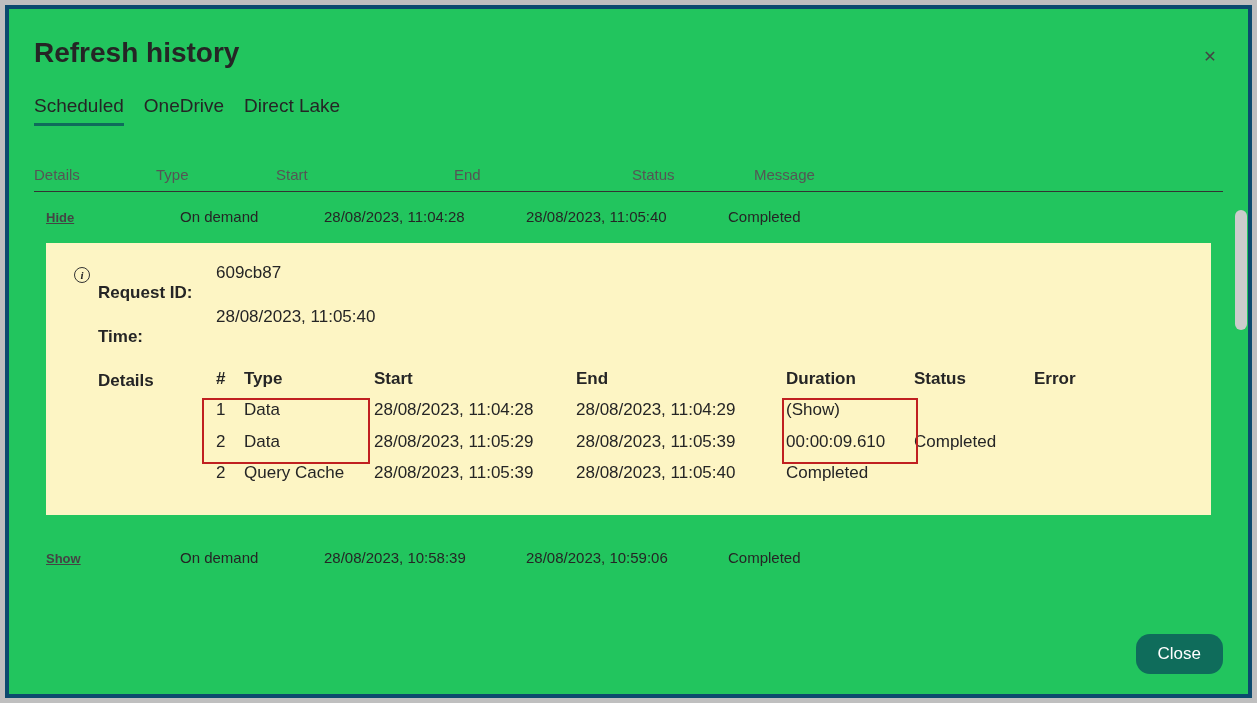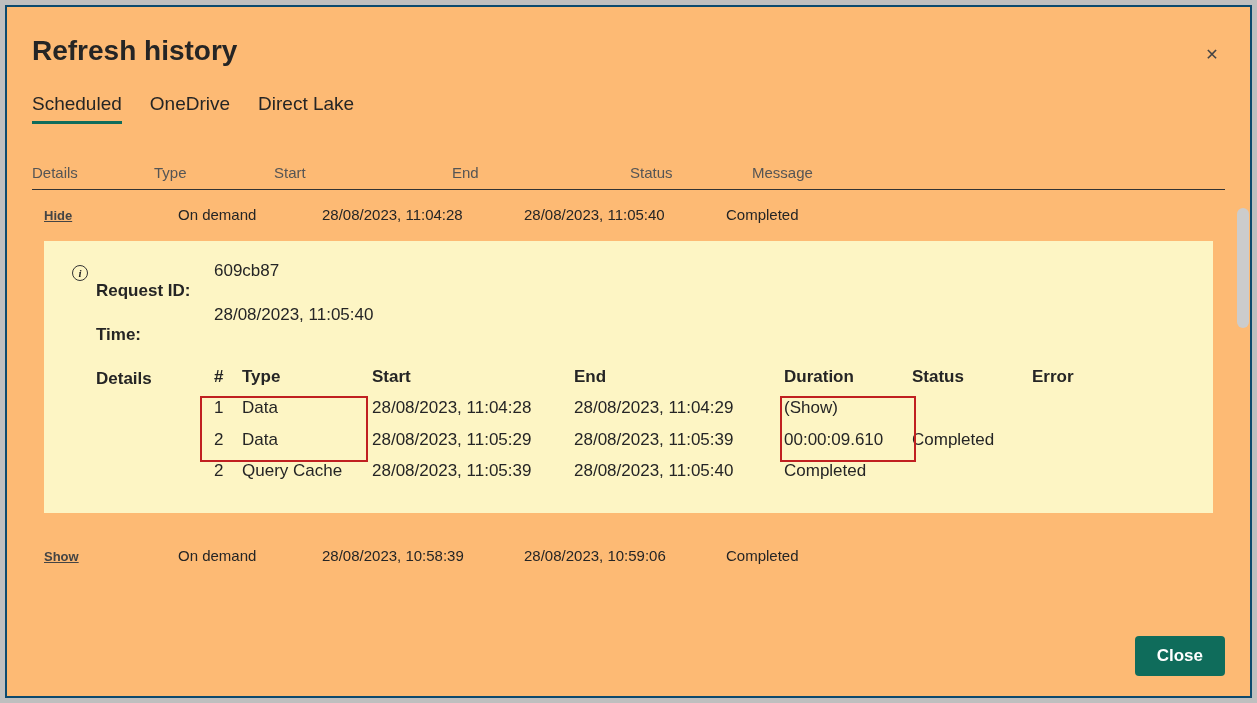--- a/index.html
+++ b/index.html
@@ -4,24 +4,24 @@
   <style>
     * { box-sizing: border-box; margin: 0; padding: 0; }
     body {
       font-family: "Segoe UI", -apple-system, BlinkMacSystemFont, sans-serif;
       background: #bfbfbf;
       padding: 5px;
       font-size: 14px;
       color: #252525;
     }
     .dialog {
-      background: #fdba74;
+      background: #22c55e;
       width: 1247px;
       height: 693px;
-      border: 2px solid #0c4a6e;
+      border: 4px solid #0c4a6e;
       position: relative;
       padding: 28px 25px 20px 25px;
     }
     .dialog-title {
       font-size: 28px;
       font-weight: 600;
       color: #252525;
       margin-bottom: 26px;
     }
     .close-x {
@@ -33,21 +33,21 @@
       cursor: pointer;
       color: #444;
       font-size: 16px;
       line-height: 1;
       display: flex;
       align-items: center;
       justify-content: center;
     }
     .tabs {
       display: flex;
-      gap: 28px;
+      gap: 20px;
       font-size: 19px;
       margin-bottom: 40px;
     }
     .tab {
       padding-bottom: 6px;
       cursor: pointer;
       color: #252525;
     }
     .tab.active {
       border-bottom: 3px solid #0f6c5b;
@@ -128,24 +128,24 @@
     }
     .footer {
       position: absolute;
       bottom: 20px;
       right: 25px;
     }
     .close-btn {
       background: #0f6c5b;
       color: #fff;
       border: none;
-      border-radius: 4px;
+      border-radius: 14px;
       padding: 10px 22px;
       font-size: 17px;
-      font-weight: 700;
+      font-weight: 400;
       cursor: pointer;
     }
     .scrollbar-track {
       position: absolute;
       right: 1px;
       top: 201px;
       width: 12px;
       height: 120px;
       background: #ccc;
       border-radius: 6px;

